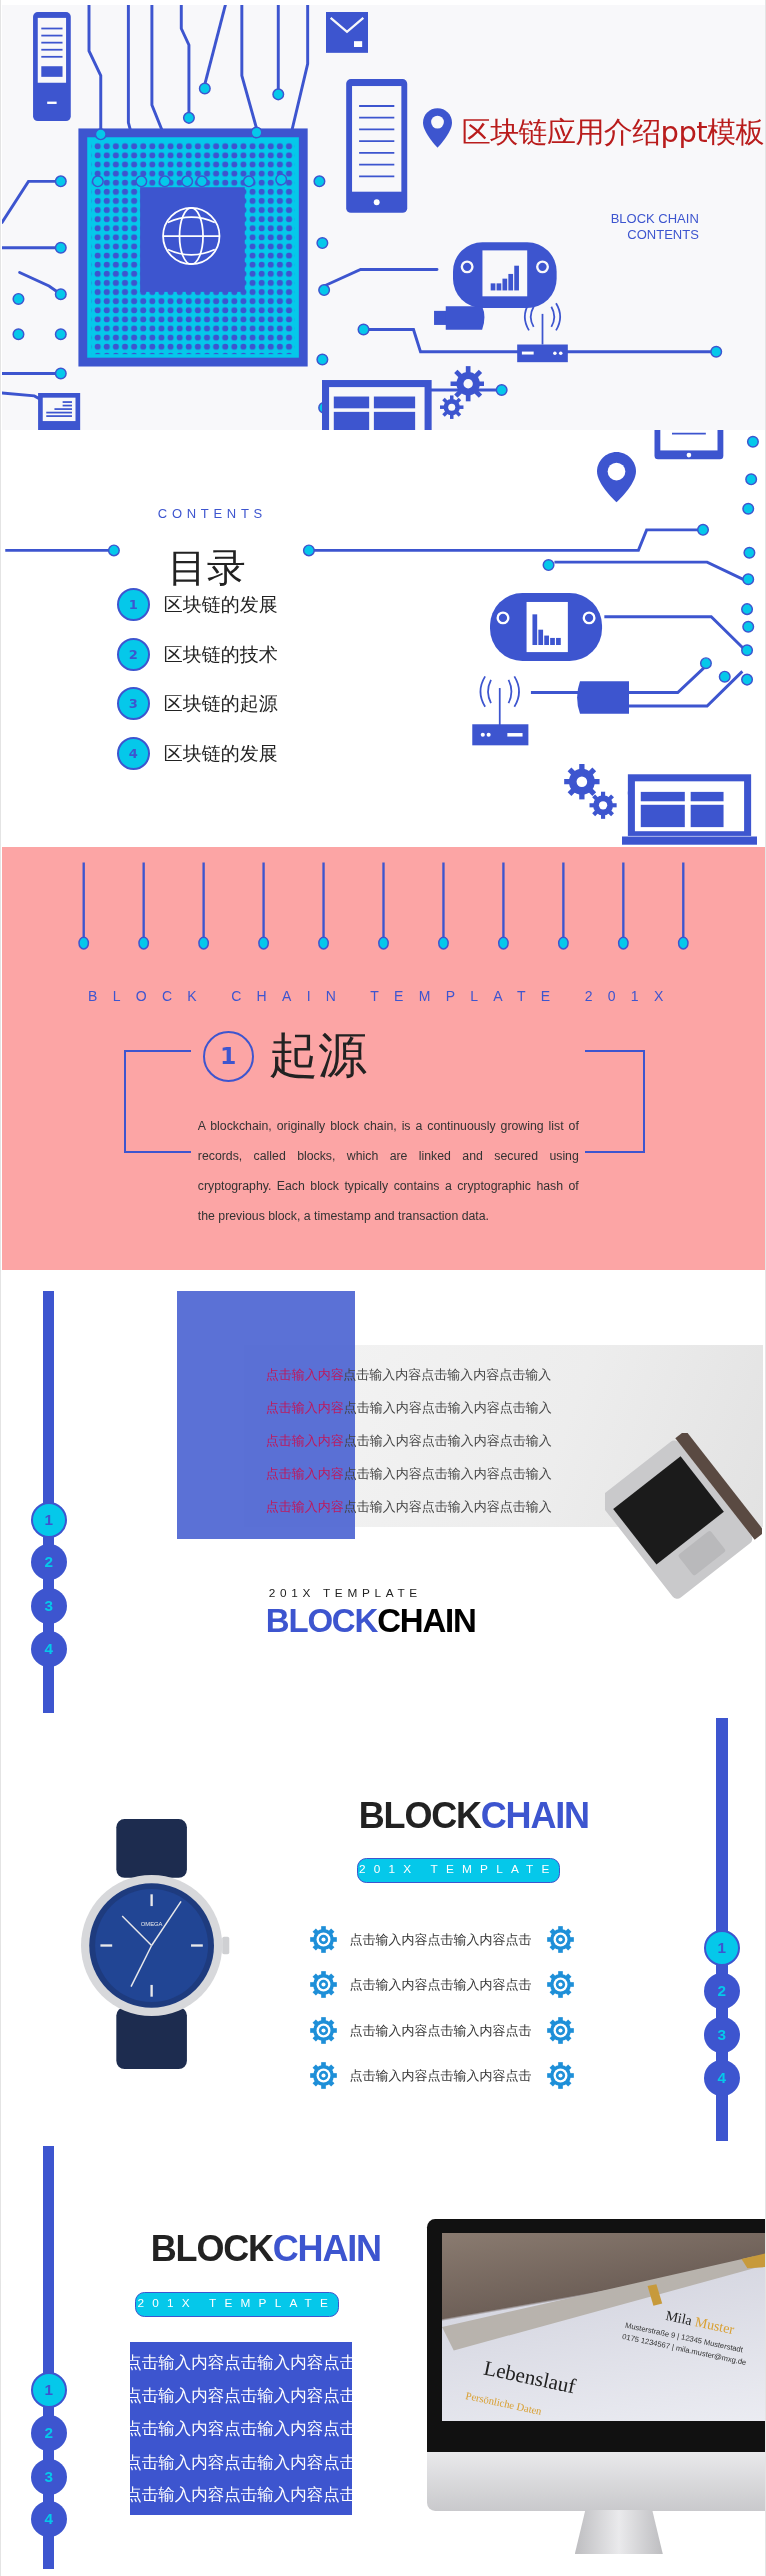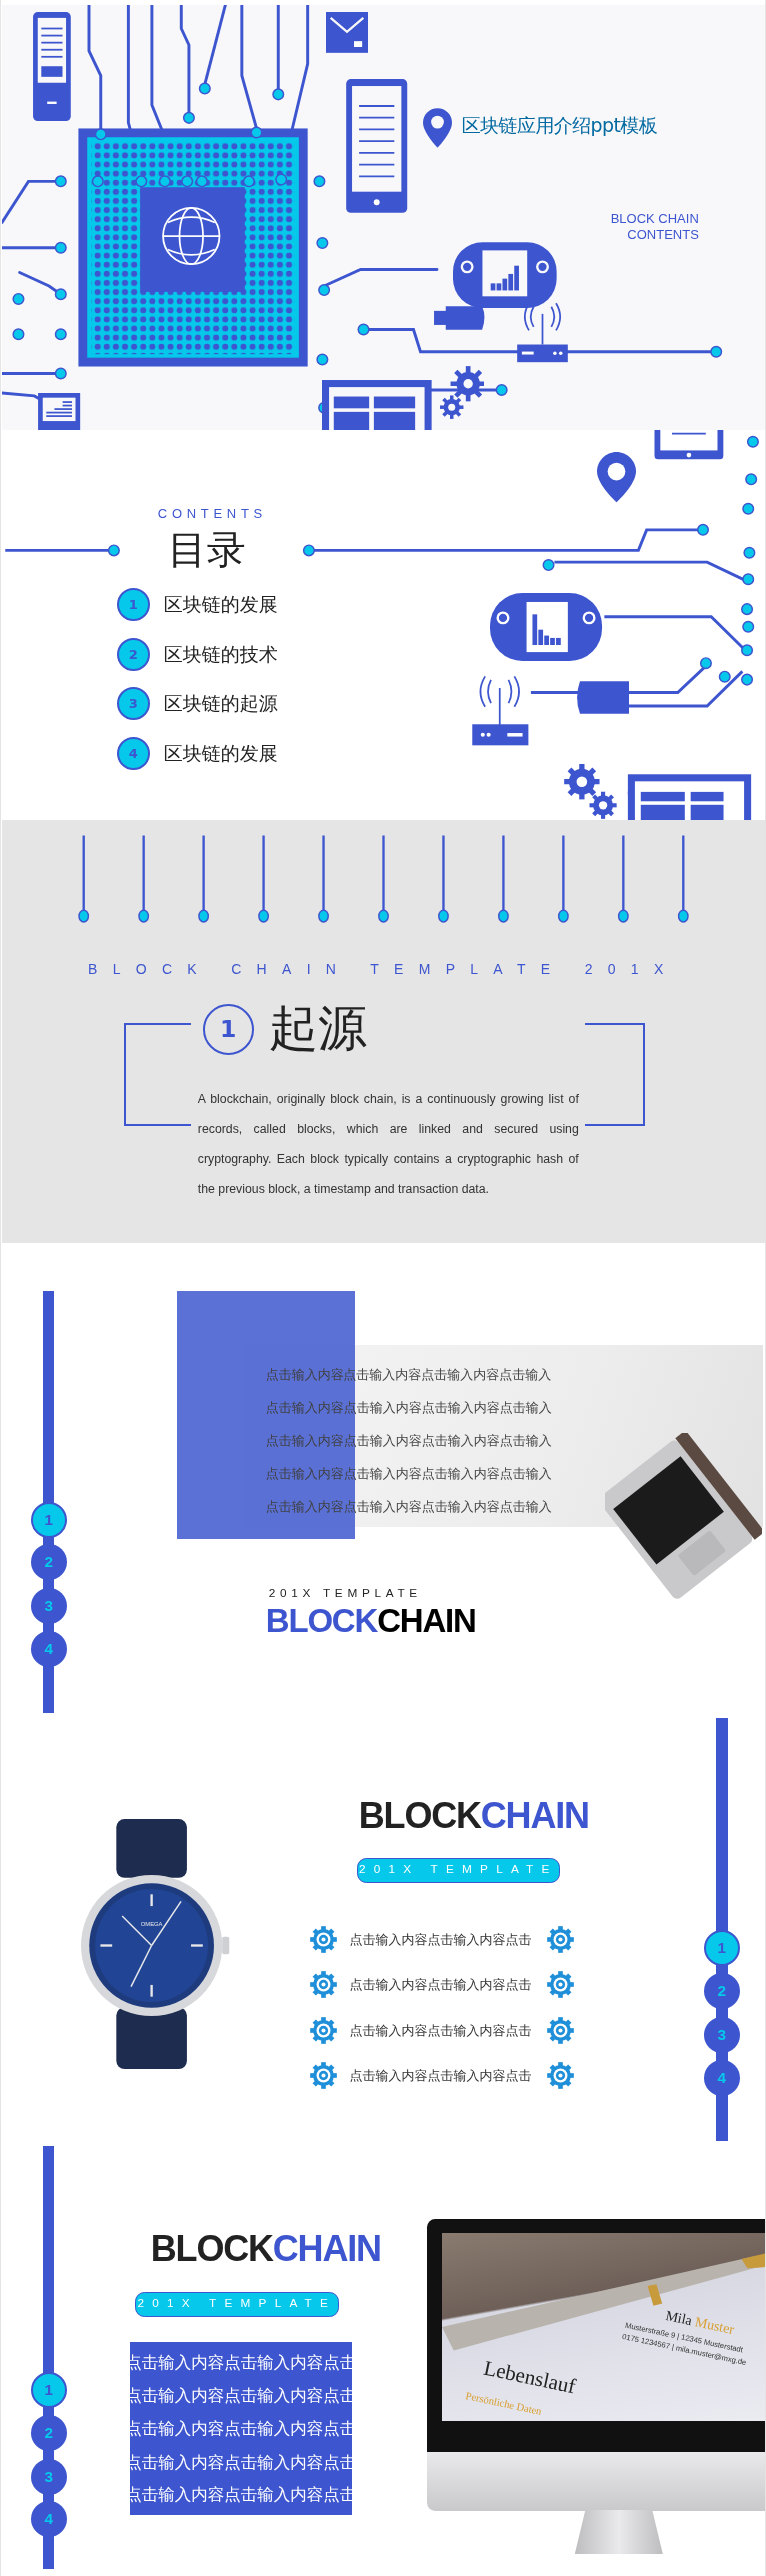--- a/index.html
+++ b/index.html
@@ -5,52 +5,52 @@
   * { box-sizing: border-box; margin: 0; padding: 0; }
   body { width: 766px; height: 2576px; background: #ffffff; font-family: "DejaVu Sans", sans-serif; position: relative; overflow: hidden; }
   .page-frame { position: absolute; left: 0; top: 0; width: 766px; height: 2576px; border-left: 1.8px solid #e4e4e4; border-right: 1.8px solid #e4e4e4; }
   .slide { position: absolute; left: 1.8px; width: 763px; overflow: hidden; }
   .blue { color: #3d55cf; }
   .abs { position: absolute; }
   svg { display: block; }
 
   
   #s1 { top: 4.7px; height: 425px; background: #f8f8fa; }
-  .s1-title { position: absolute; left: 460px; top: 108px; font-size: 19px; color: #0369a1; letter-spacing: -0.6px; white-space: nowrap; }
+  .s1-title { position: absolute; left: 460px; top: 108px; font-size: 29px; color: #b91c1c; letter-spacing: -0.6px; white-space: nowrap; }
   .s1-sub { position: absolute; right: 66px; top: 206px; font-size: 13px; color: #3d55cf; text-align: right; line-height: 16.5px; font-family: "Liberation Sans", sans-serif; }
 
   
   #s2 { top: 430px; height: 417px; background: #ffffff; }
   .contents-label { position: absolute; left: 156px; top: 76px; font-size: 13px; letter-spacing: 4.7px; color: #3d55cf; font-family: "Liberation Sans", sans-serif; }
-  .toc-title { position: absolute; left: 166px; top: 93px; font-size: 39px; color: #222; }
+  .toc-title { position: absolute; left: 166px; top: 111px; font-size: 39px; color: #222; }
   .toc-item { position: absolute; left: 115px; height: 35px; display: flex; align-items: center; }
   .toc-num { width: 33px; height: 33px; border-radius: 50%; background: #05c8ea; border: 2.4px solid #3d55cf; color: #3d55cf; font-weight: bold; font-size: 13px; display: flex; align-items: center; justify-content: center; }
   .toc-label { margin-left: 14px; font-size: 19px; color: #222; }
 
   
-  #s3 { top: 820px; height: 423px; background: #e5e5e5; }
+  #s3 { top: 847px; height: 423px; background: #fca5a5; }
   .s3-tag { position: absolute; left: 0; width: 763px; top: 141px; text-align: center; font-size: 14px; letter-spacing: 15.3px; color: #3d55cf; font-family: "Liberation Sans", sans-serif; }
   .s3-heading { position: absolute; left: 194px; top: 176px; font-size: 49px; color: #222; display: flex; align-items: center; gap: 8.2px; }
   .s3-circle { width: 51px; height: 51px; border-radius: 50%; border: 2.9px solid #3d55cf; color: #3d55cf; font-size: 23.5px; font-weight: bold; display: flex; align-items: center; justify-content: center; margin: 0 7px; }
   .s3-body { position: absolute; left: 196px; top: 264px; width: 381px; font-size: 12.3px; line-height: 30px; color: #333; text-align: justify; font-family: "Liberation Sans", sans-serif; }
   .bracket-l { position: absolute; left: 122px; top: 203px; width: 67px; height: 103px; border: 2.9px solid #3d55cf; border-right: none; }
   .bracket-r { position: absolute; left: 583px; top: 203px; width: 60px; height: 103px; border: 2.9px solid #3d55cf; border-left: none; }
 
   
   .stepper-bar { position: absolute; width: 11px; background: #3d55cf; }
   .step { position: absolute; width: 36px; height: 36px; border-radius: 50%; background: #3d55cf; color: #05c8ea; font-weight: bold; font-size: 15.3px; display: flex; align-items: center; justify-content: center; font-family: "Liberation Sans", sans-serif; }
   .step.active { background: #05c8ea; color: #3d55cf; border: 2.9px solid #3d55cf; }
 
   
   #s4 { top: 1270px; height: 444px; background: #ffffff; }
   .s4-photo { position: absolute; left: 242px; top: 75px; width: 519px; height: 182px; background: linear-gradient(110deg, #f4f4f4 0%, #ededed 60%, #e2e2e2 100%); }
   .s4-block { position: absolute; left: 175px; top: 20.6px; width: 178px; height: 248px; background: rgba(68, 93, 208, 0.88); }
   .s4-lines { position: absolute; left: 264px; top: 88px; }
   .s4-line { font-size: 13px; line-height: 33px; color: #444; white-space: nowrap; }
-  .s4-line span.w { color: #404040; }
+  .s4-line span.w { color: #be185d; }
   .s4-tpl { position: absolute; left: 267px; top: 316px; font-size: 11.8px; letter-spacing: 4.7px; color: #222; font-family: "Liberation Sans", sans-serif; }
   .s4-brand { position: absolute; left: 264px; top: 332px; font-size: 33px; font-weight: bold; letter-spacing: -1.2px; font-family: "Liberation Sans", sans-serif; }
 
   
   #s5 { top: 1713px; height: 432px; background: #ffffff; }
   .brand { font-weight: bold; font-family: "Liberation Sans", sans-serif; letter-spacing: -1.2px; white-space: nowrap; }
   .pill { border-radius: 9.4px; background: #05c8ea; border: 1.8px solid #3d55cf; color: #ffffff; text-align: center; letter-spacing: 8.2px; font-family: "Liberation Sans", sans-serif; }
   .gear-row { position: absolute; left: 307px; display: flex; align-items: center; }
   .gear-text { font-size: 13px; color: #333; margin: 0 14px 0 11.8px; white-space: nowrap; }
 

